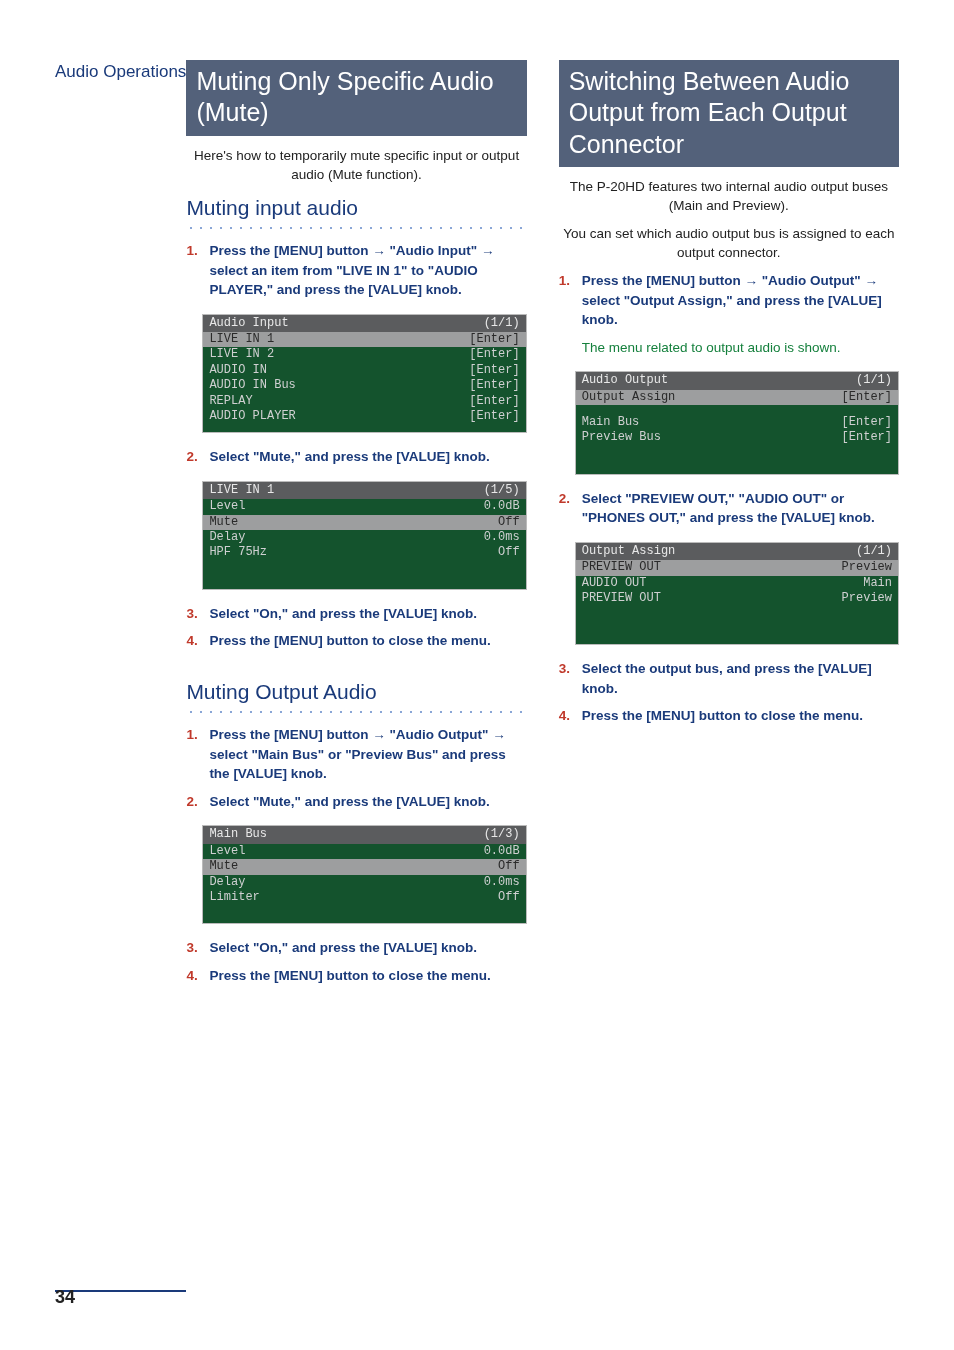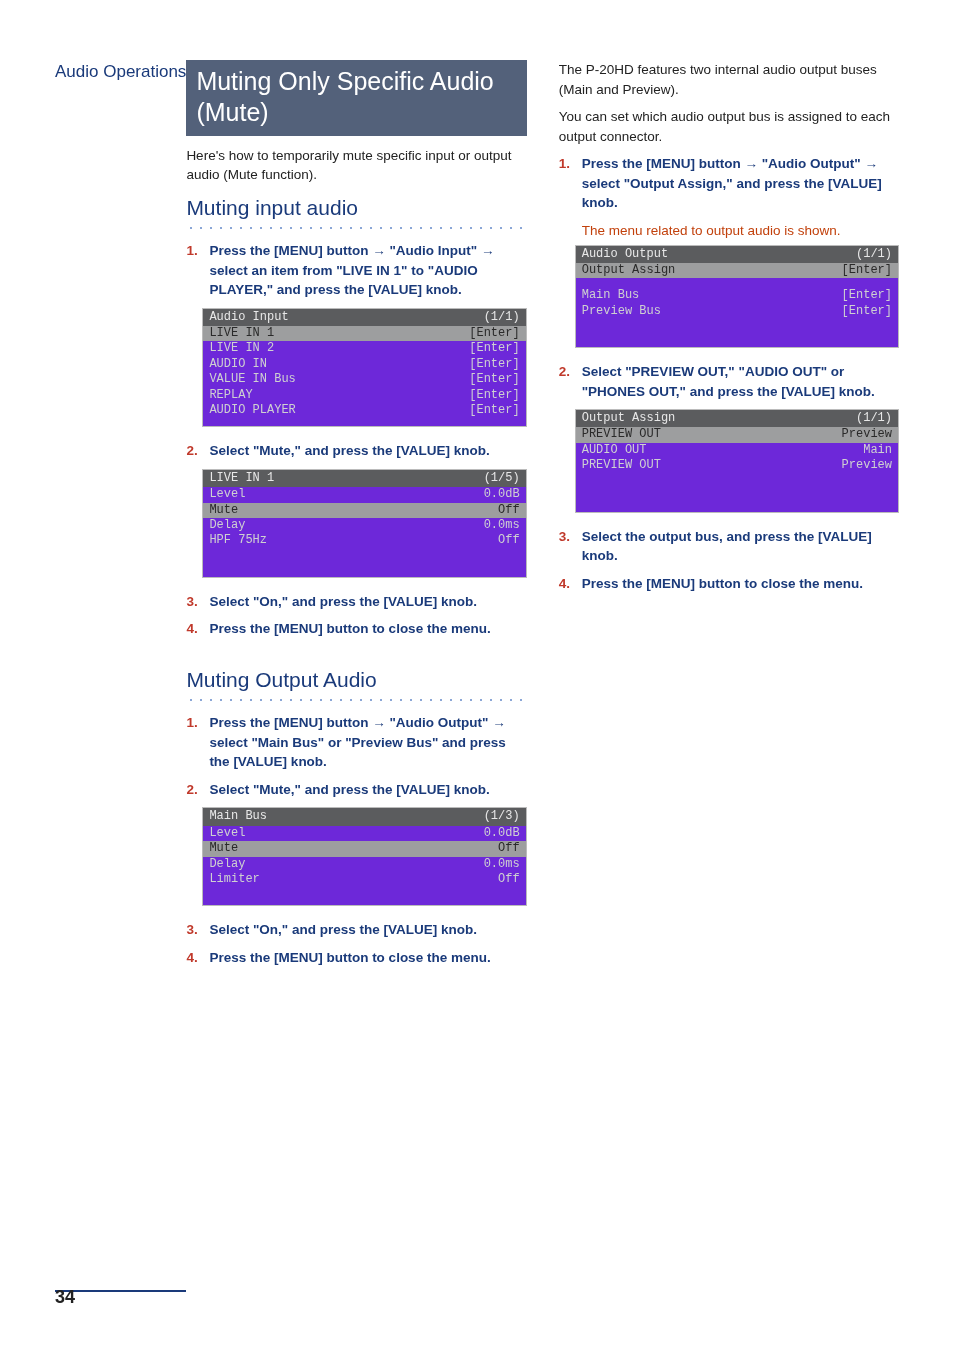--- a/index.html
+++ b/index.html
@@ -37,21 +37,21 @@
   .col { flex: 1; min-width: 0; }
   .h1-block {
     background: #53617a;
     color: #fff;
     font-size: 25px;
     font-weight: 400;
     padding: 6px 23px 7px 10px;
     margin-bottom: 10px;
     line-height: 1.25;
   }
-  .body-text { margin: 0 0 8px 0; }
+  .body-text { margin: 0 0 8px 0; text-align: center; }
   .h2 {
     color: #1a3a7a;
     font-size: 21px;
     font-weight: 400;
     margin-top: 8px;
     margin-bottom: 2px;
   }
   .dot-rule {
     height: 6px;
     margin-bottom: 10px;
@@ -62,29 +62,29 @@
   }
   .step {
     display: flex;
     gap: 8px;
     margin: 6px 0 8px 0;
     color: #1a3a7a;
     font-weight: 700;
   }
   .step-num { color: #c0392b; font-weight: 700; min-width: 15px; }
   .step-body { flex: 1; font-weight: 700; }
-  .step-sub { color: #c2410c; font-weight: 400; margin-left: 23px; }
+  .step-sub { color: #15803d; font-weight: 400; margin-left: 23px; }
 
   .menu {
-    background: #6d28d9;
+    background: #14532d;
     border: 1px solid #bbb;
     font-family: "Courier New", monospace;
     font-size: 12px;
     color: #cfd0d1;
-    margin: 4px 0 14px 16px;
+    margin: 14px 0 14px 16px;
     padding-bottom: 8px;
     line-height: 1.28;
   }
   .menu-title {
     display: flex;
     justify-content: space-between;
     background: #5b5c5e;
     color: #e8e8e8;
     padding: 1px 6px;
   }
@@ -136,21 +136,21 @@
           </div>
           <div class="menu-row">
             <span>LIVE IN 2</span>
             <span>[Enter]</span>
           </div>
           <div class="menu-row">
             <span>AUDIO IN</span>
             <span>[Enter]</span>
           </div>
           <div class="menu-row">
-            <span>VALUE IN Bus</span>
+            <span>AUDIO IN Bus</span>
             <span>[Enter]</span>
           </div>
           <div class="menu-row">
             <span>REPLAY</span>
             <span>[Enter]</span>
           </div>
           <div class="menu-row">
             <span>AUDIO PLAYER</span>
             <span>[Enter]</span>
           </div>
@@ -233,20 +233,21 @@
         <span class="step-num">3.</span>
         <span class="step-body">Select "On," and press the [VALUE] knob.</span>
       </div>
       <div class="step">
         <span class="step-num">4.</span>
         <span class="step-body">Press the [MENU] button to close the menu.</span>
       </div>
     </div>
 
     <div class="col">
+      <div class="h1-block">Switching Between Audio Output from Each Output Connector</div>
       <p class="body-text">The P-20HD features two internal audio output buses (Main and Preview).</p>
       <p class="body-text">You can set which audio output bus is assigned to each output connector.</p>
 
       <div class="step">
         <span class="step-num">1.</span>
         <span class="step-body">Press the [MENU] button → "Audio Output" → select "Output Assign," and press the [VALUE] knob.</span>
       </div>
       <p class="step-sub">The menu related to output audio is shown.</p>
       <div class="menu">
           <div class="menu-title">

